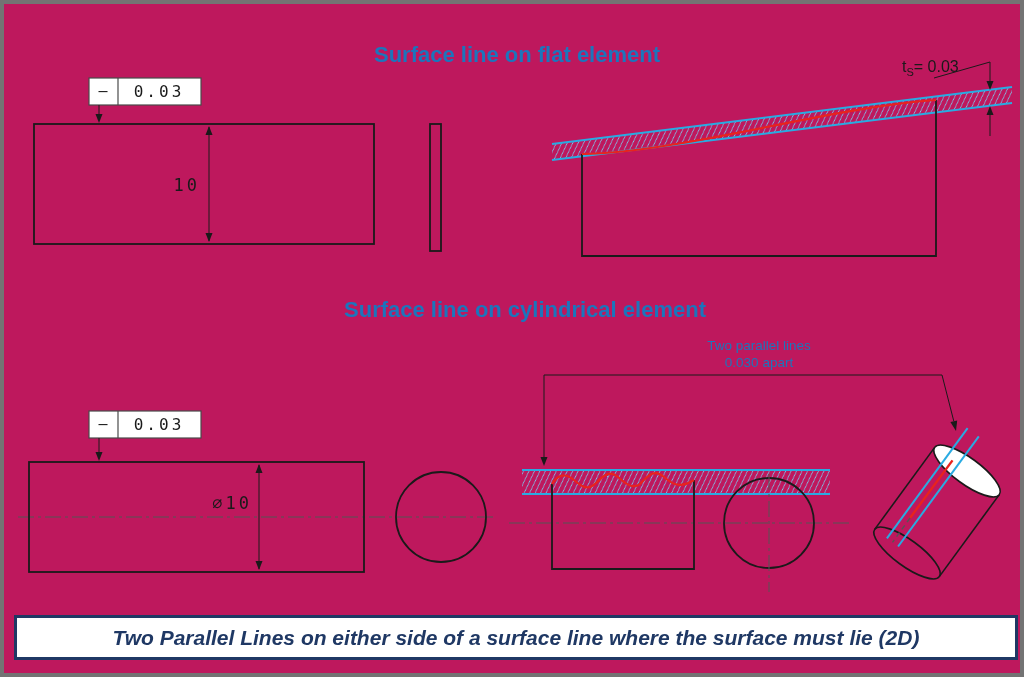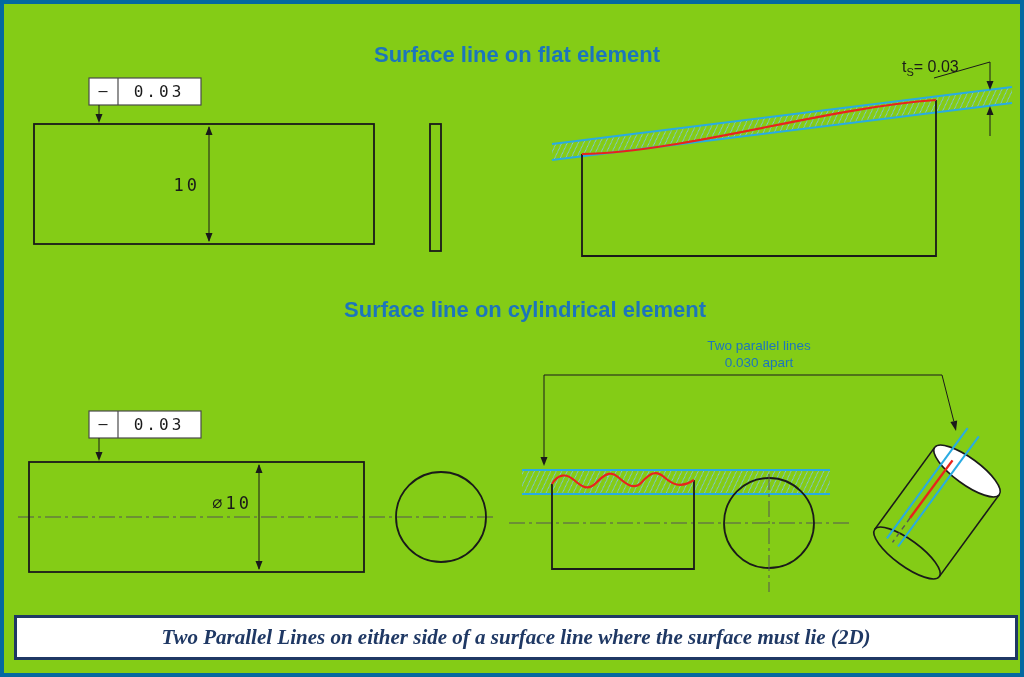--- a/index.html
+++ b/index.html
@@ -1,34 +1,34 @@
 <!DOCTYPE html>
 <html><head>
 <meta charset="utf-8">
 <style>
   html,body{margin:0;padding:0;background:#ffffff;}
   .canvas{
     position:relative;
     width:1024px;height:677px;
     box-sizing:border-box;
-    border:4px solid #0369a1;
-    background:#84cc16;
+    border:4px solid #737373;
+    background:#be185d;
     font-family:"Liberation Sans", sans-serif;
     overflow:hidden;
   }
   svg text{font-family:"Liberation Sans", sans-serif;}
   .dimtext{font-family:"DejaVu Sans Mono", monospace; fill:#1a1a1a;}
   .titletext{font-weight:bold; fill:#1c75bc;}
   .notetext{fill:#1c75bc;}
   .caption-box{
     position:absolute; left:10px; top:611px; width:1004px; height:45px;
     box-sizing:border-box;
     border:3px solid #1f3864;
     background:#ffffff;
-    display:flex; align-items:center; justify-content:center;font-family:Liberation Serif, serif;
+    display:flex; align-items:center; justify-content:center;
   }
   .caption-text{
     font-weight:bold; font-style:italic;
     font-size:21px; color:#1f3864; white-space:nowrap;
   }
 </style>
 </head>
 <body>
 
 <div class="canvas">

